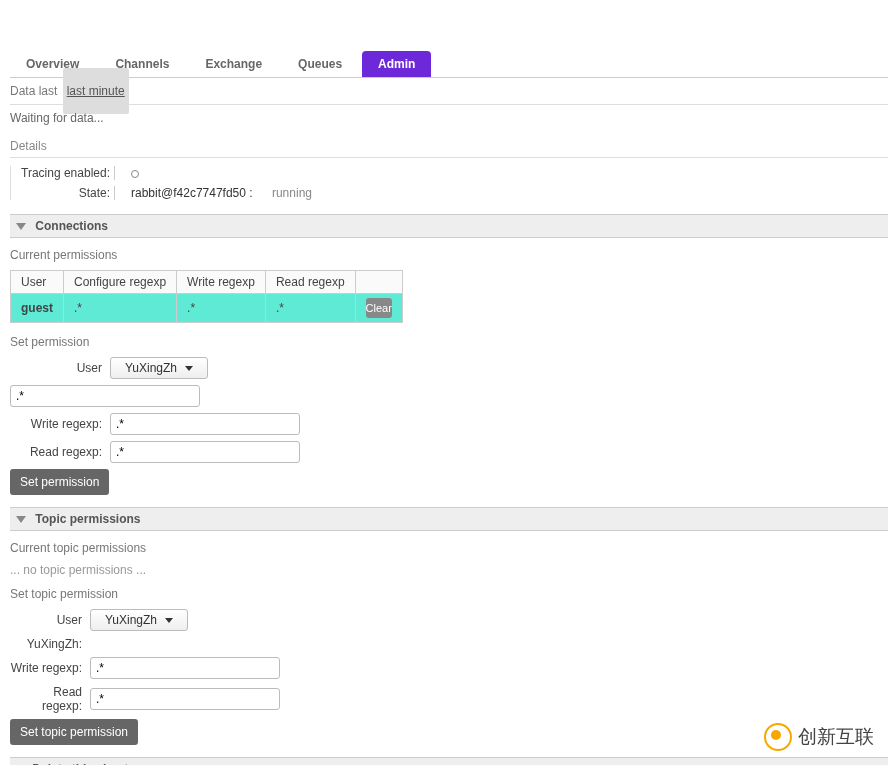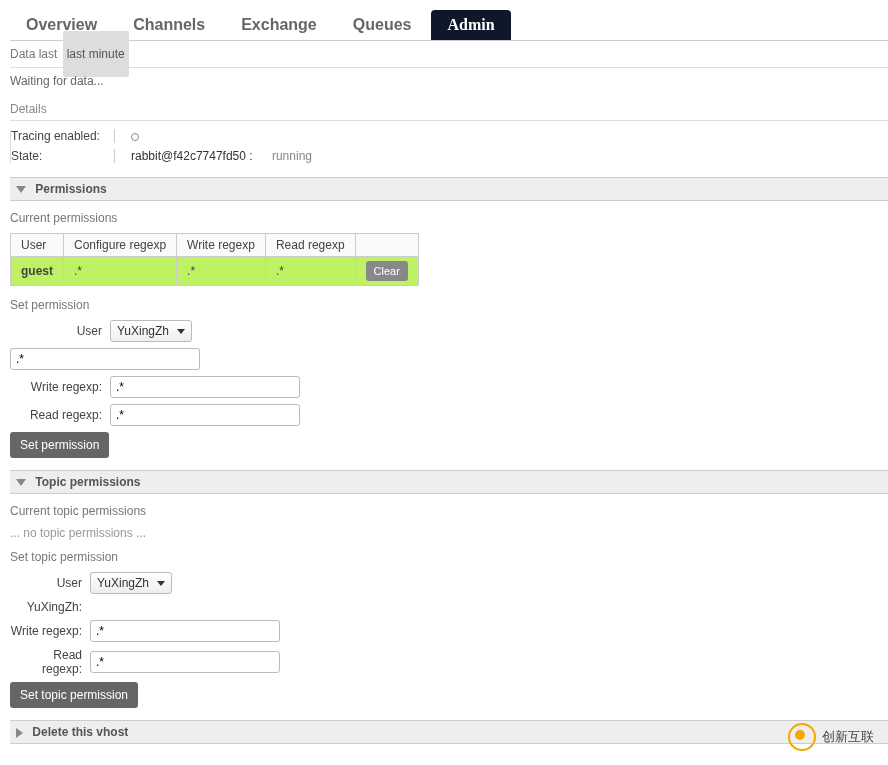--- a/index.html
+++ b/index.html
@@ -15,42 +15,43 @@
   .tabs {
     display: flex;
     border-bottom: 1px solid #ccc;
     margin-bottom: 4px;
   }
   .tabs .tab {
     padding: 6px 16px;
     margin-right: 4px;
     color: #666;
     font-weight: bold;
-    font-size: 16px;
+    font-size: 12px;
     border-radius: 4px 4px 0 0;
     cursor: pointer;
+    margin-top: 41px;
   }
   .tabs .tab.active {
-    background: #0f172a;
+    background: #6d28d9;
     color: #fff;
-    font-family: Liberation Serif, serif;
   }
   .sub-header {
     color: #777;
     padding: 2px 0 6px 0;
     border-bottom: 1px solid #ddd;
     margin-bottom: 6px;
     font-size: 12px;
   }
   .sub-header .chip {
     background: #ddd;
     padding: 16px 4px;
     border-radius: 2px;
     color: #555;
     margin-left: 2px;
+    text-decoration: underline;
   }
   .waiting {
     color: #666;
     margin-bottom: 14px;
   }
   .section-title {
     color: #888;
     border-bottom: 1px solid #ddd;
     padding-bottom: 4px;
     margin-bottom: 8px;
@@ -59,21 +60,21 @@
     display: grid;
     grid-template-columns: 104px auto;
     column-gap: 8px;
     row-gap: 6px;
     align-items: center;
     margin-bottom: 14px;
     border-left: 1px solid #ddd;
     padding-left: 0;
   }
   .details-grid .lbl {
-    text-align: left;
+    text-align: right;
     color: #444;
     padding-right: 4px;
     border-right: 1px solid #ccc;
   }
   .details-grid .val {
     color: #333;
     padding-left: 8px;
   }
   .circle {
     display: inline-block;
@@ -133,37 +134,37 @@
     padding: 4px 10px;
     font-size: 12px;
     text-align: left;
     font-weight: normal;
   }
   table.perm th {
     background: #fafafa;
     color: #444;
   }
   table.perm td {
-    background: #bef264;
+    background: #5eead4;
     color: #444;
   }
   table.perm td.user {
     font-weight: bold;
   }
   .btn {
     background: #666;
     color: #fff;
     border: none;
     padding: 6px 10px;
     font-size: 12px;
     border-radius: 3px;
     cursor: pointer;
   }
   .btn-sm {
-    padding: 4px 8px;
+    padding: 4px 0;
     font-size: 11px;
     background: #888;
   }
   
   .form {
     margin-bottom: 12px;
   }
   .form-row {
     display: flex;
     align-items: center;
@@ -184,40 +185,40 @@
     padding: 3px 5px;
     font-size: 12px;
     border: 1px solid #bbb;
     border-radius: 3px;
   }
   .select {
     display: inline-flex;
     align-items: center;
     border: 1px solid #bbb;
     border-radius: 3px;
-    padding: 3px 6px;
+    padding: 3px 14px;
     background: linear-gradient(#fff,#eee);
     font-size: 12px;
     cursor: pointer;
     min-width: 55px;
   }
   .select .sel-text { flex: 1; }
   .select .tri {
     margin-left: 8px;
     width: 0; height: 0;
     border-left: 4px solid transparent;
     border-right: 4px solid transparent;
     border-top: 5px solid #333;
   }
   .select.wide { min-width: 110px; }
   .watermark {
     position: fixed;
     right: 14px;
     bottom: 14px;
-    font-size: 13px;
+    font-size: 19px;
     color: #444;
     display: flex;
     align-items: center;
     gap: 6px;
     pointer-events: none;
     font-family: Liberation Serif, serif;
   }
   .watermark .wlogo {
     width: 24px;
     height: 24px;
@@ -258,21 +259,21 @@
   <div class="lbl">Tracing enabled:</div>
   <div class="val"><span class="circle"></span></div>
   <div class="lbl">State:</div>
   <div class="val">
     <span>rabbit@f42c7747fd50</span><span> : </span><span class="running">running</span>
   </div>
 </div>
 
 <div class="coll-head">
   <span class="arrow down"></span>
-  <span>Permissions</span>
+  <span>Connections</span>
 </div>
 
 <div class="subsection">Current permissions</div>
 
 <table class="perm">
   <tbody>
       <tr>
     <th>User</th>
     <th>Configure regexp</th>
     <th>Write regexp</th>

